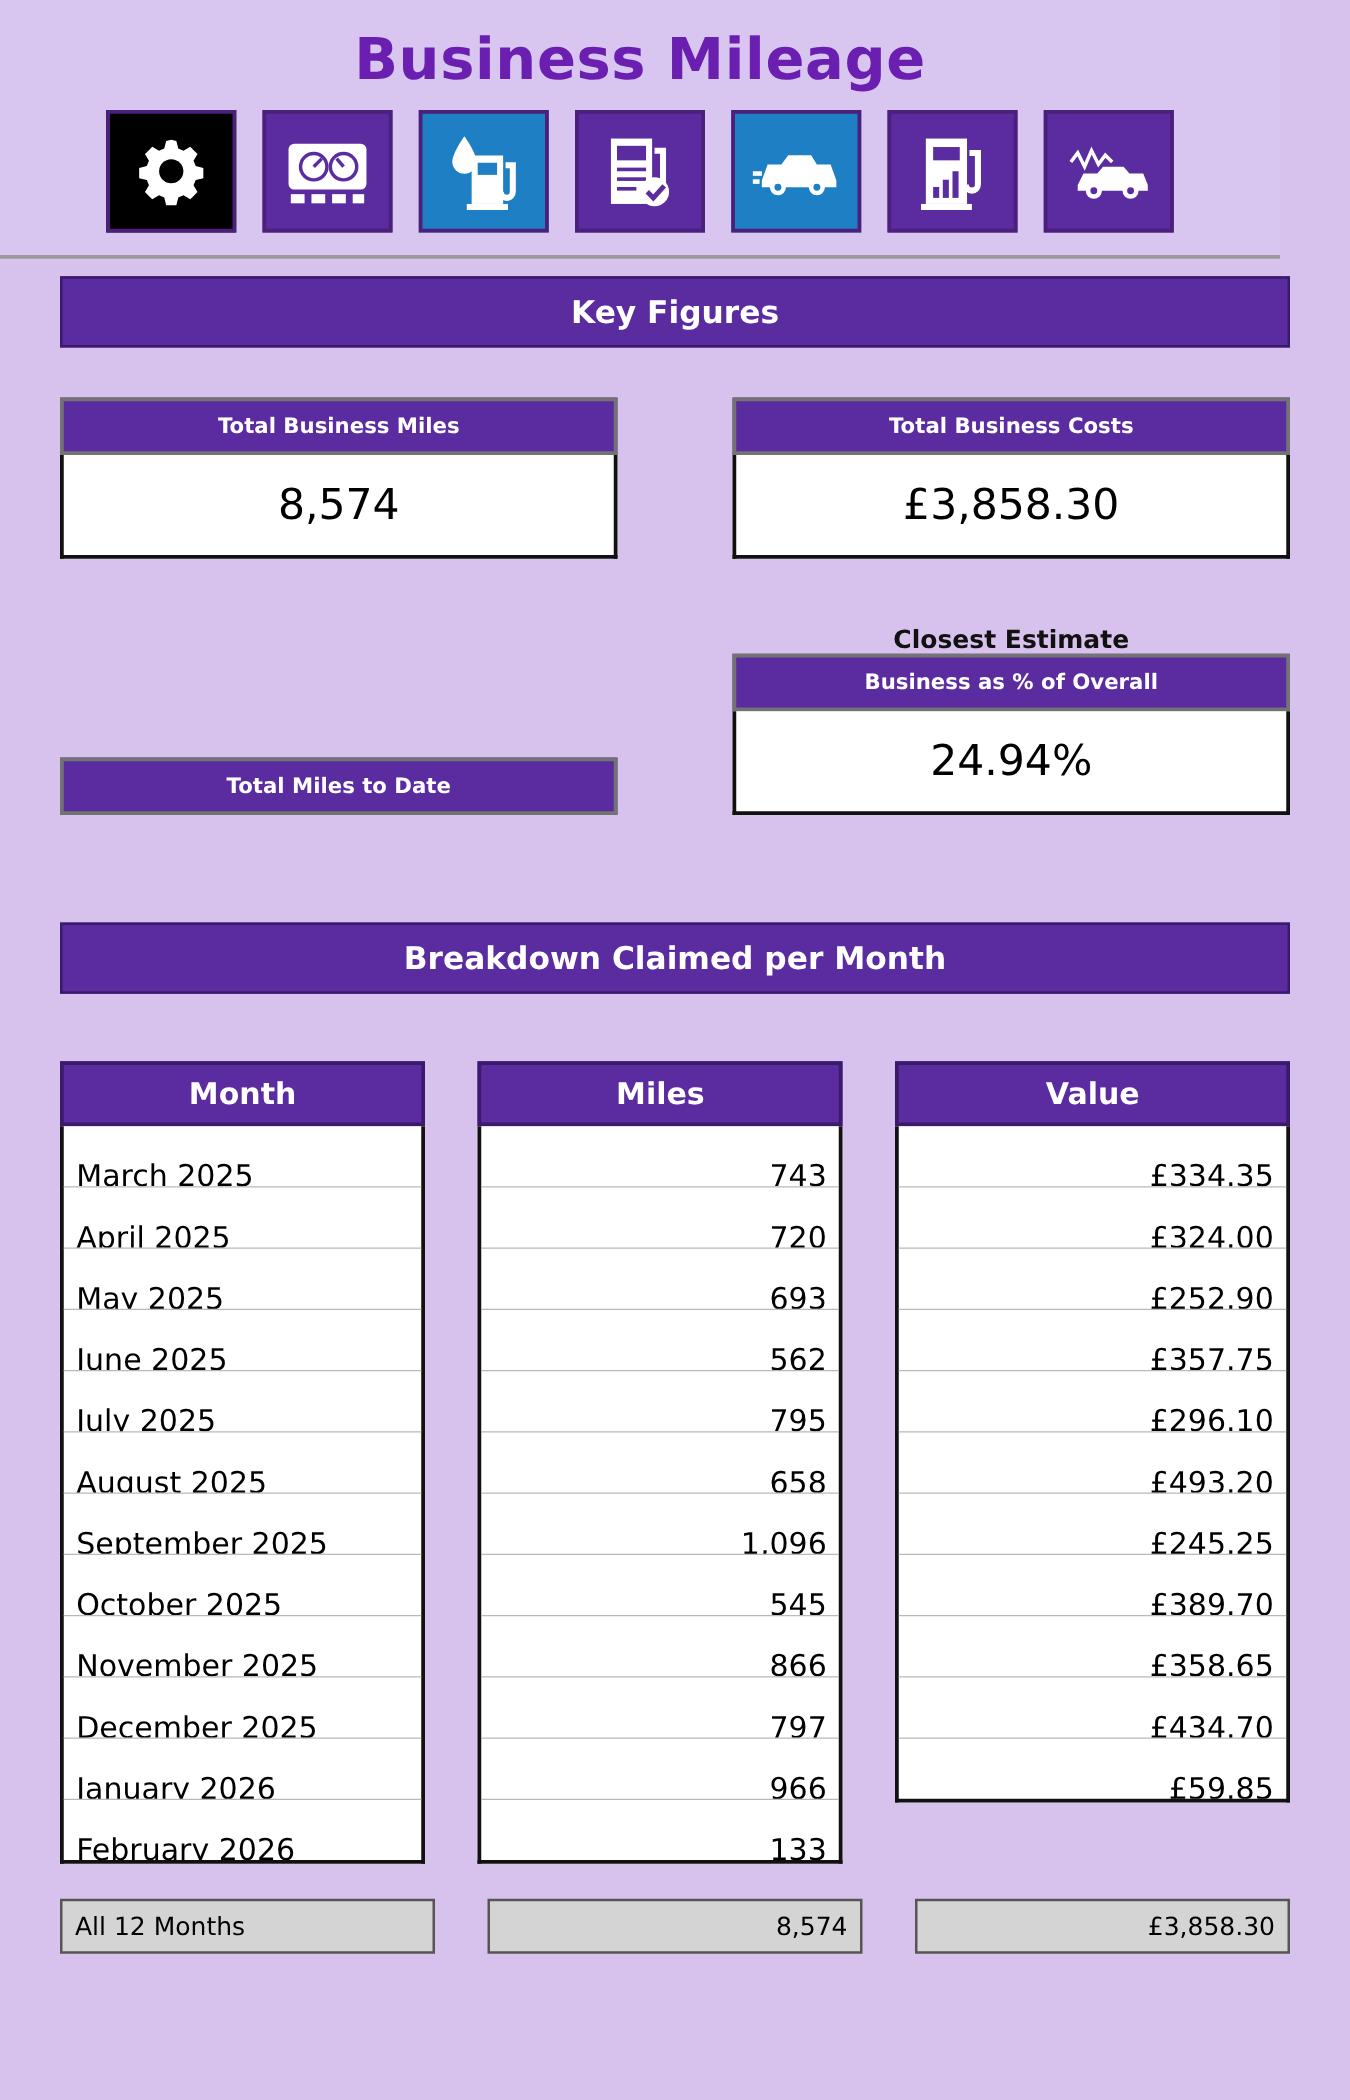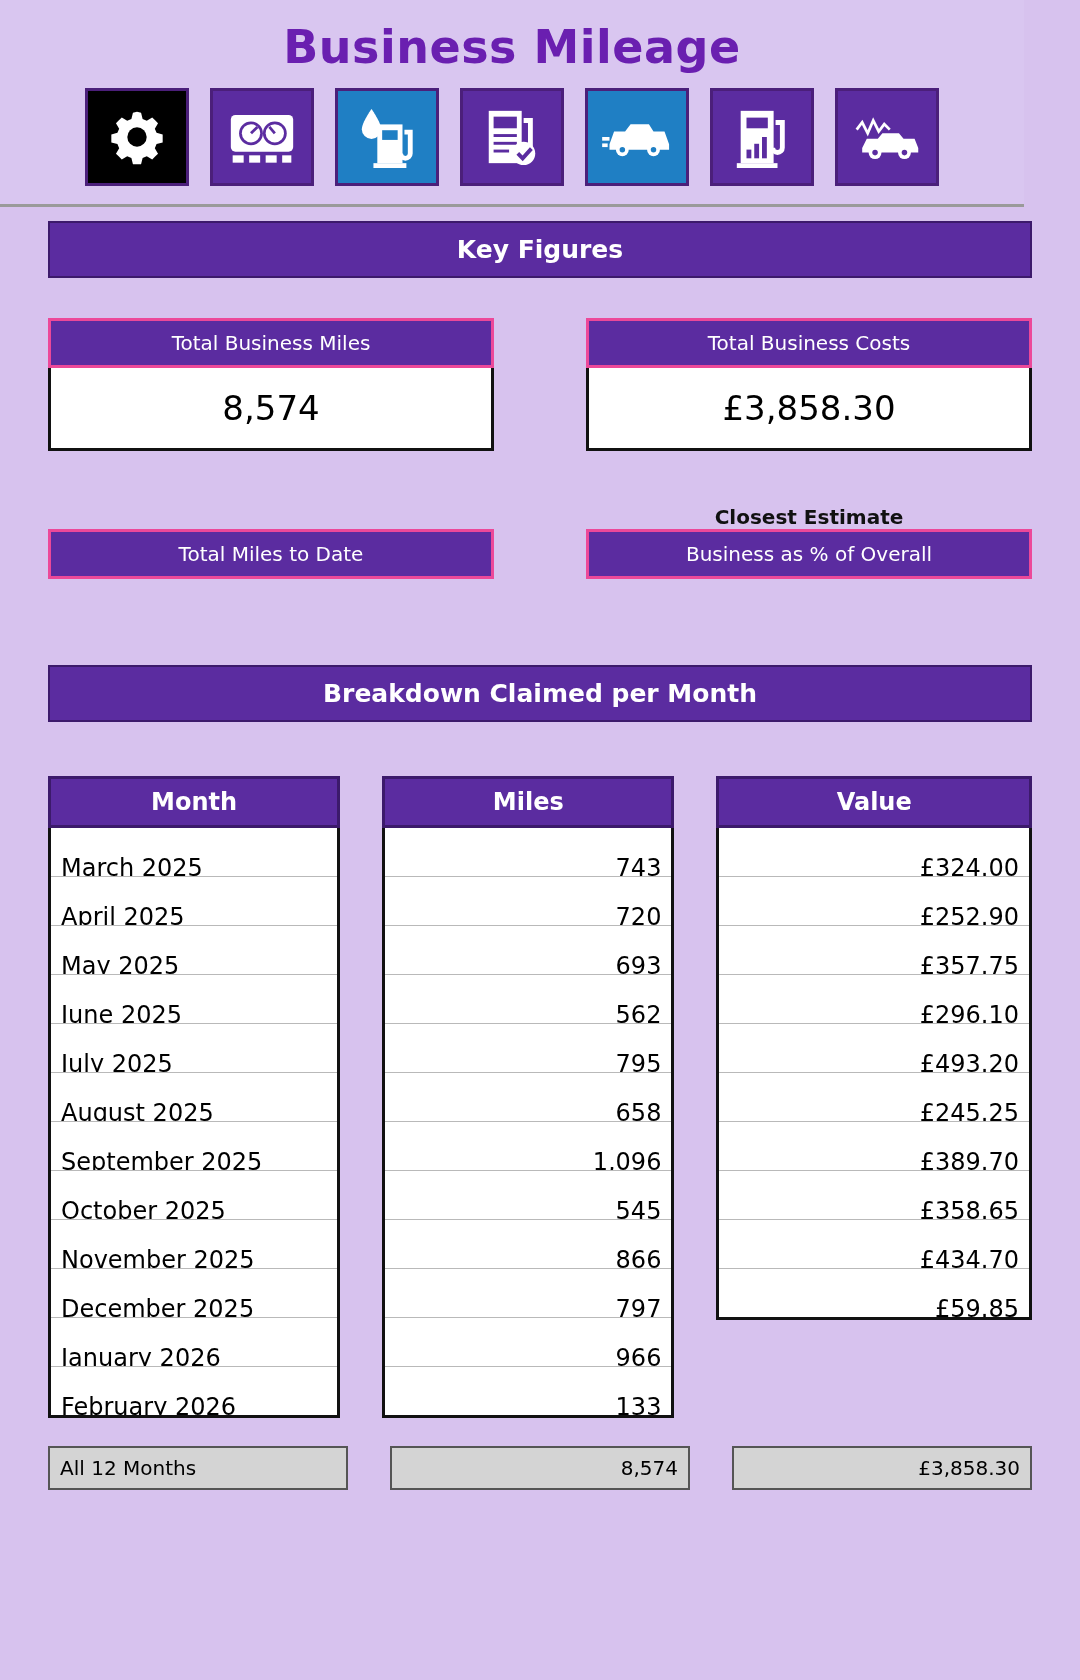--- a/index.html
+++ b/index.html
@@ -71,24 +71,24 @@
   .kpi-grid {
     display: flex;
     gap: 92px;
     margin-top: 40px;
   }
   .kpi {
     width: 446px;
   }
   .kpi-head {
     background: #5b2ca0;
-    border: 3px solid #ec4899;
+    border: 3px solid #737373;
     color: #fff;
-    font-size: 20px;
-    font-weight: normal;
+    font-size: 17px;
+    font-weight: bold;
     text-align: center;
     padding: 10px 0;
   }
   .kpi-value {
     background: #ffffff;
     border: 3px solid #111111;
     border-top: none;
     font-size: 34px;
     text-align: center;
     padding: 20px 0;
@@ -290,20 +290,21 @@
     </div>
 
     <div class="kpi-row2">
       <div class="kpi">
         <div class="spacer-note"></div>
         <div class="kpi-head">Total Miles to Date</div>
       </div>
       <div class="kpi">
         <div class="estimate-note">Closest Estimate</div>
         <div class="kpi-head">Business as % of Overall</div>
+        <div class="kpi-value">24.94%</div>
       </div>
     </div>
 
     <div class="section-bar" id="breakdown-bar">Breakdown Claimed per Month</div>
 
     <div class="table-wrap">
 
       <div class="col-month">
         <div class="col-head">Month</div>
         <div class="cells">
@@ -336,20 +337,21 @@
           <div class="cell right">866</div>
           <div class="cell right">797</div>
           <div class="cell right">966</div>
           <div class="cell right">133</div>
         </div>
       </div>
 
       <div class="col-value">
         <div class="col-head">Value</div>
         <div class="cells">
+          <div class="cell right">£334.35</div>
           <div class="cell right">£324.00</div>
           <div class="cell right">£252.90</div>
           <div class="cell right">£357.75</div>
           <div class="cell right">£296.10</div>
           <div class="cell right">£493.20</div>
           <div class="cell right">£245.25</div>
           <div class="cell right">£389.70</div>
           <div class="cell right">£358.65</div>
           <div class="cell right">£434.70</div>
           <div class="cell right">£59.85</div>

